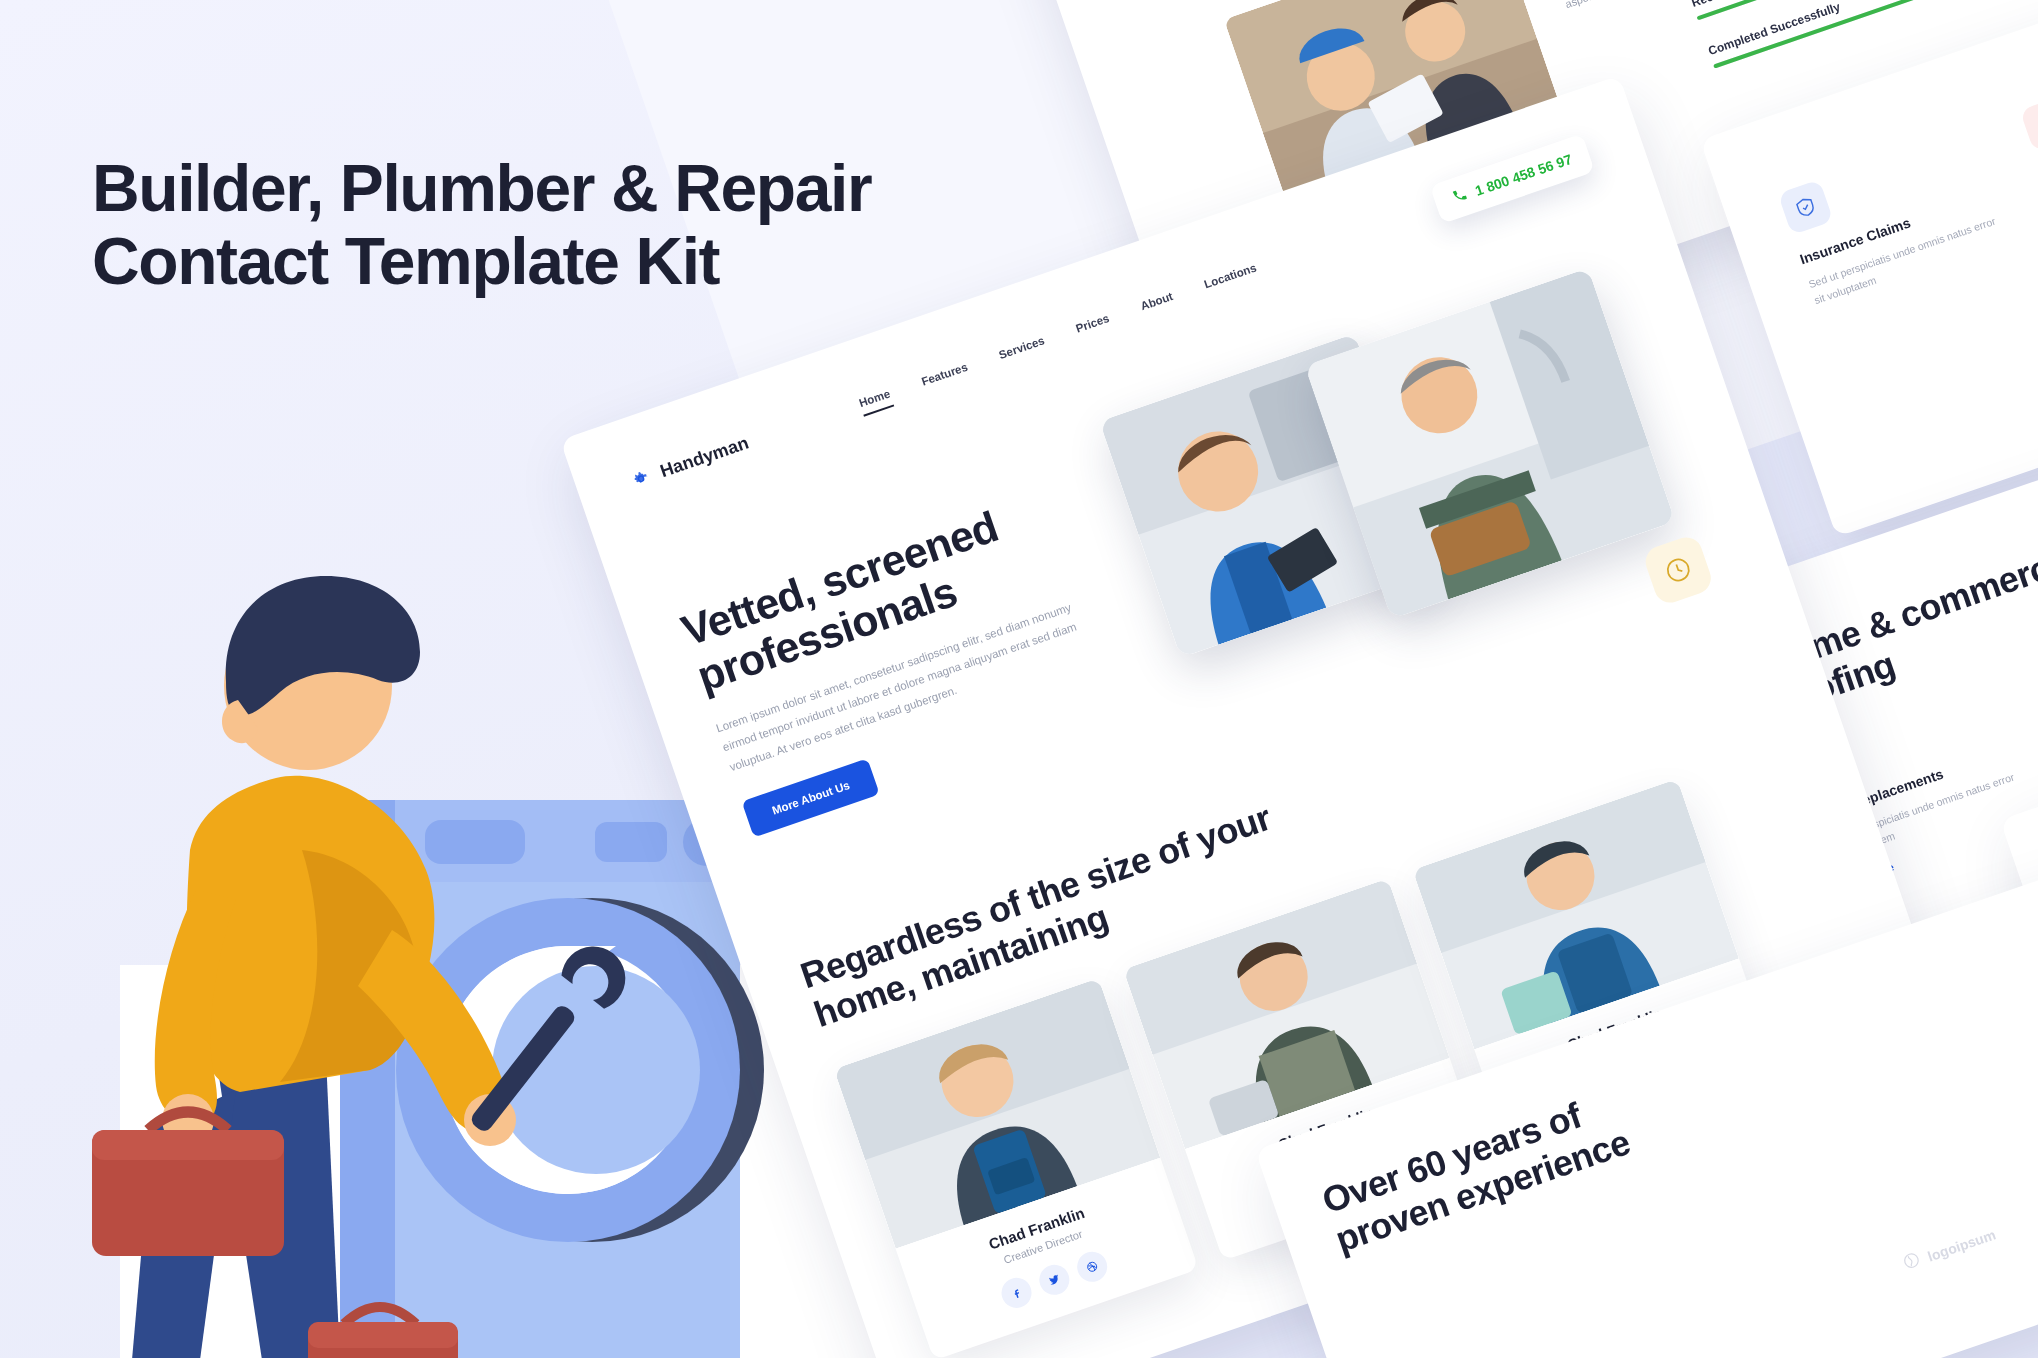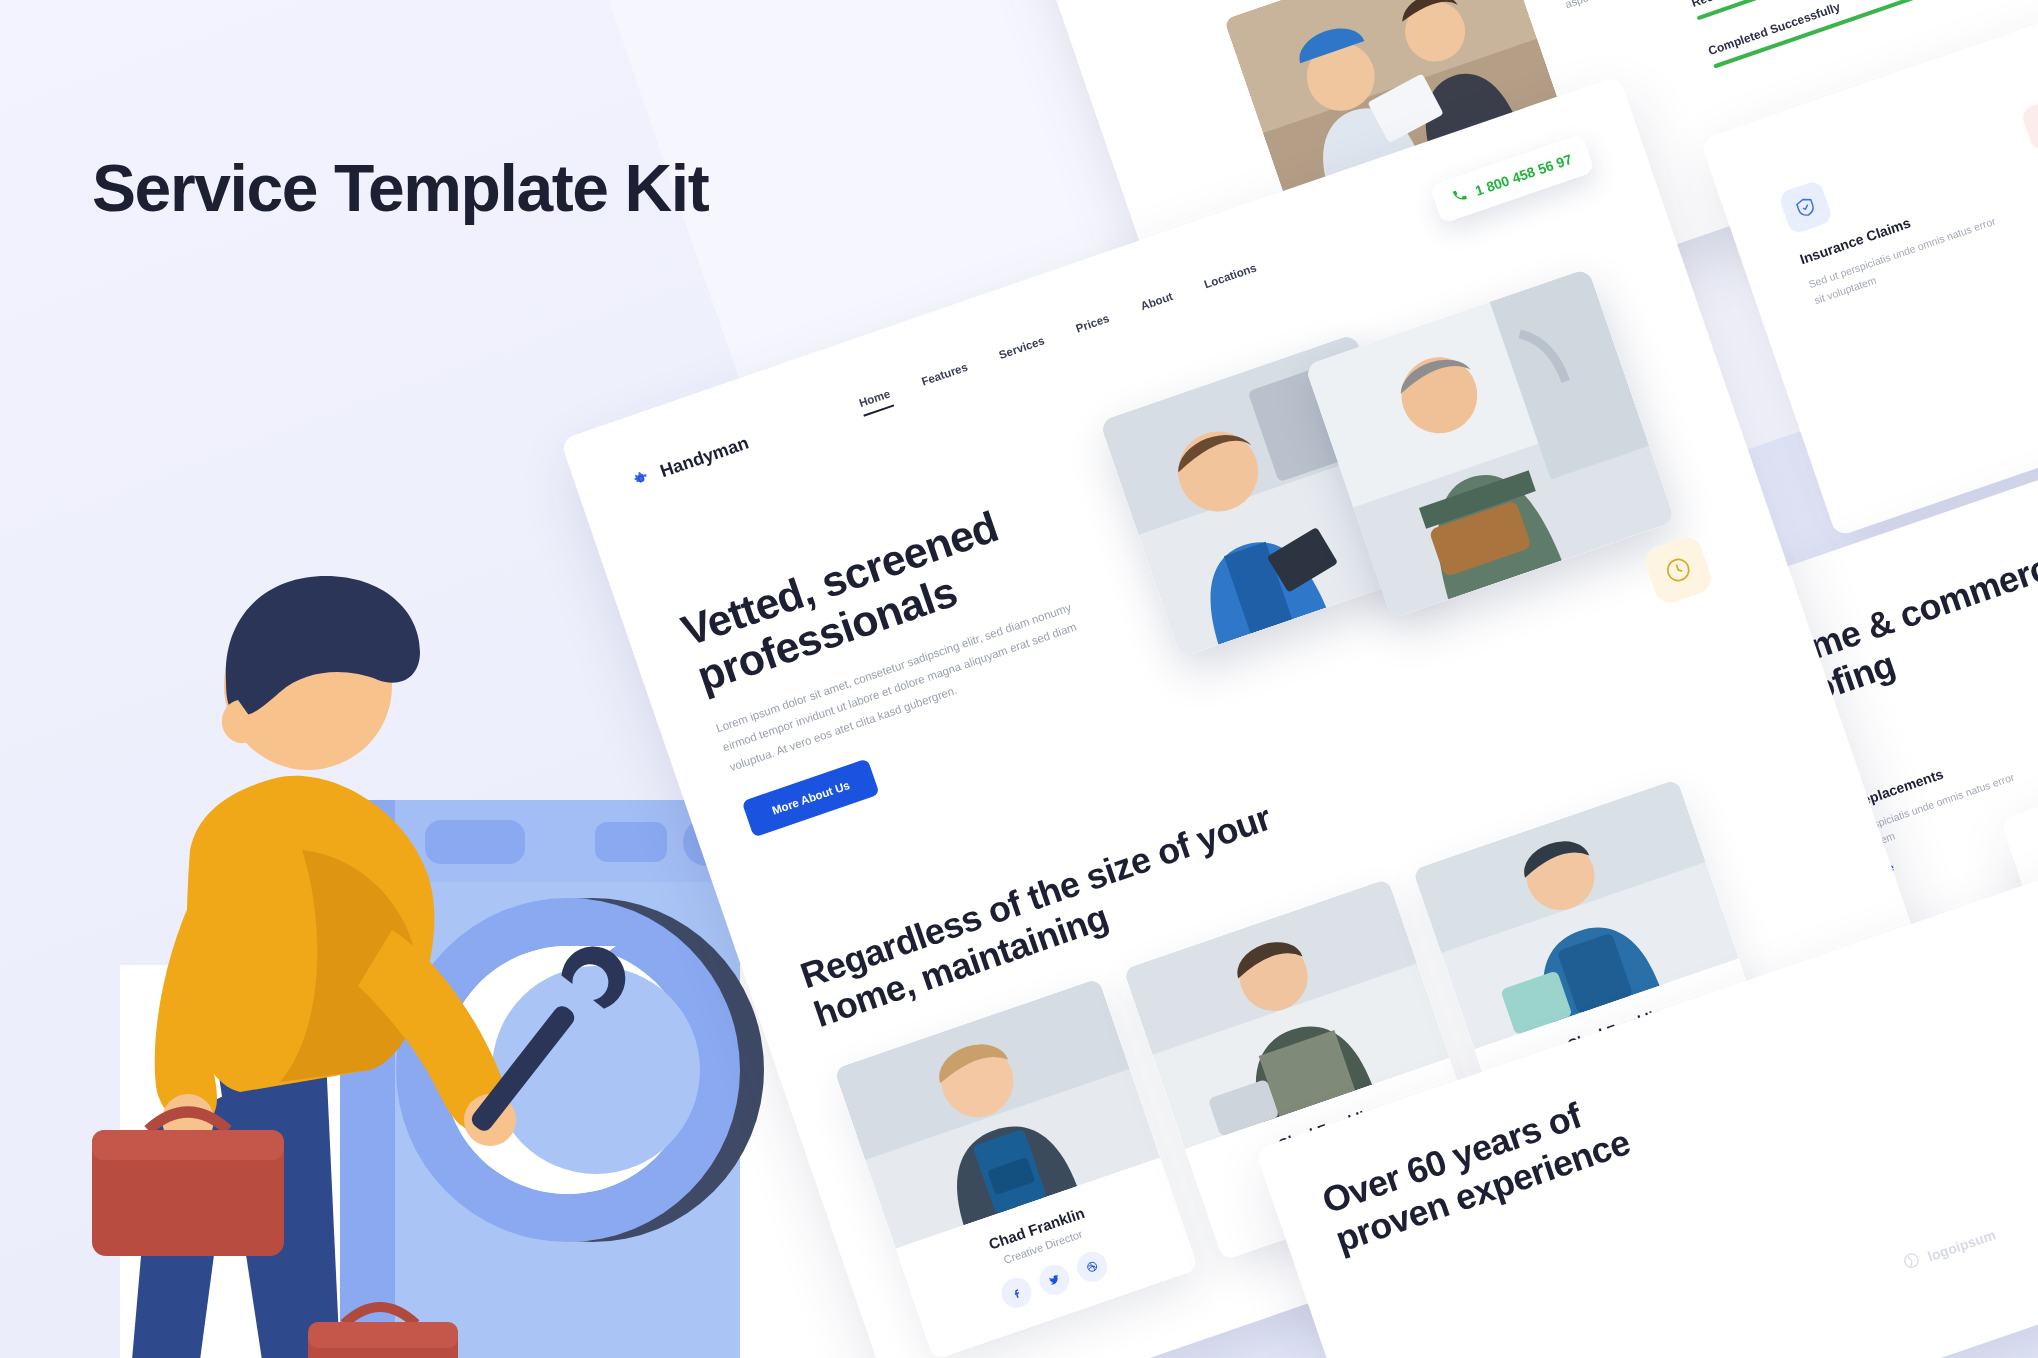--- a/index.html
+++ b/index.html
@@ -178,21 +178,22 @@
 <body>
 
 <div id="stage">
 
   <div class="bg-wedge-a"></div>
   <div class="bg-wedge-b"></div>
   <div class="bg-wedge-c"></div>
   <div class="bg-white-strip"></div>
 
   <div class="headline">
-    <span class="l2">Service Template Kit</span>
+    <span>Builder, Plumber &amp; Repair</span>
+    <span class="l2">Contact Template Kit</span>
   </div>
 
   <div class="illo">
     <svg width="960" height="930" viewBox="0 0 960 930" xmlns="http://www.w3.org/2000/svg">
 
       <g>
         <rect x="300" y="370" width="400" height="560" fill="#8aa9f0"></rect>
         <rect x="355" y="370" width="345" height="560" fill="#aac4f6"></rect>
         <rect x="355" y="370" width="345" height="82" fill="#a3bdf5"></rect>
         <rect x="385" y="390" width="100" height="44" rx="16" fill="#8aa9f0"></rect>

